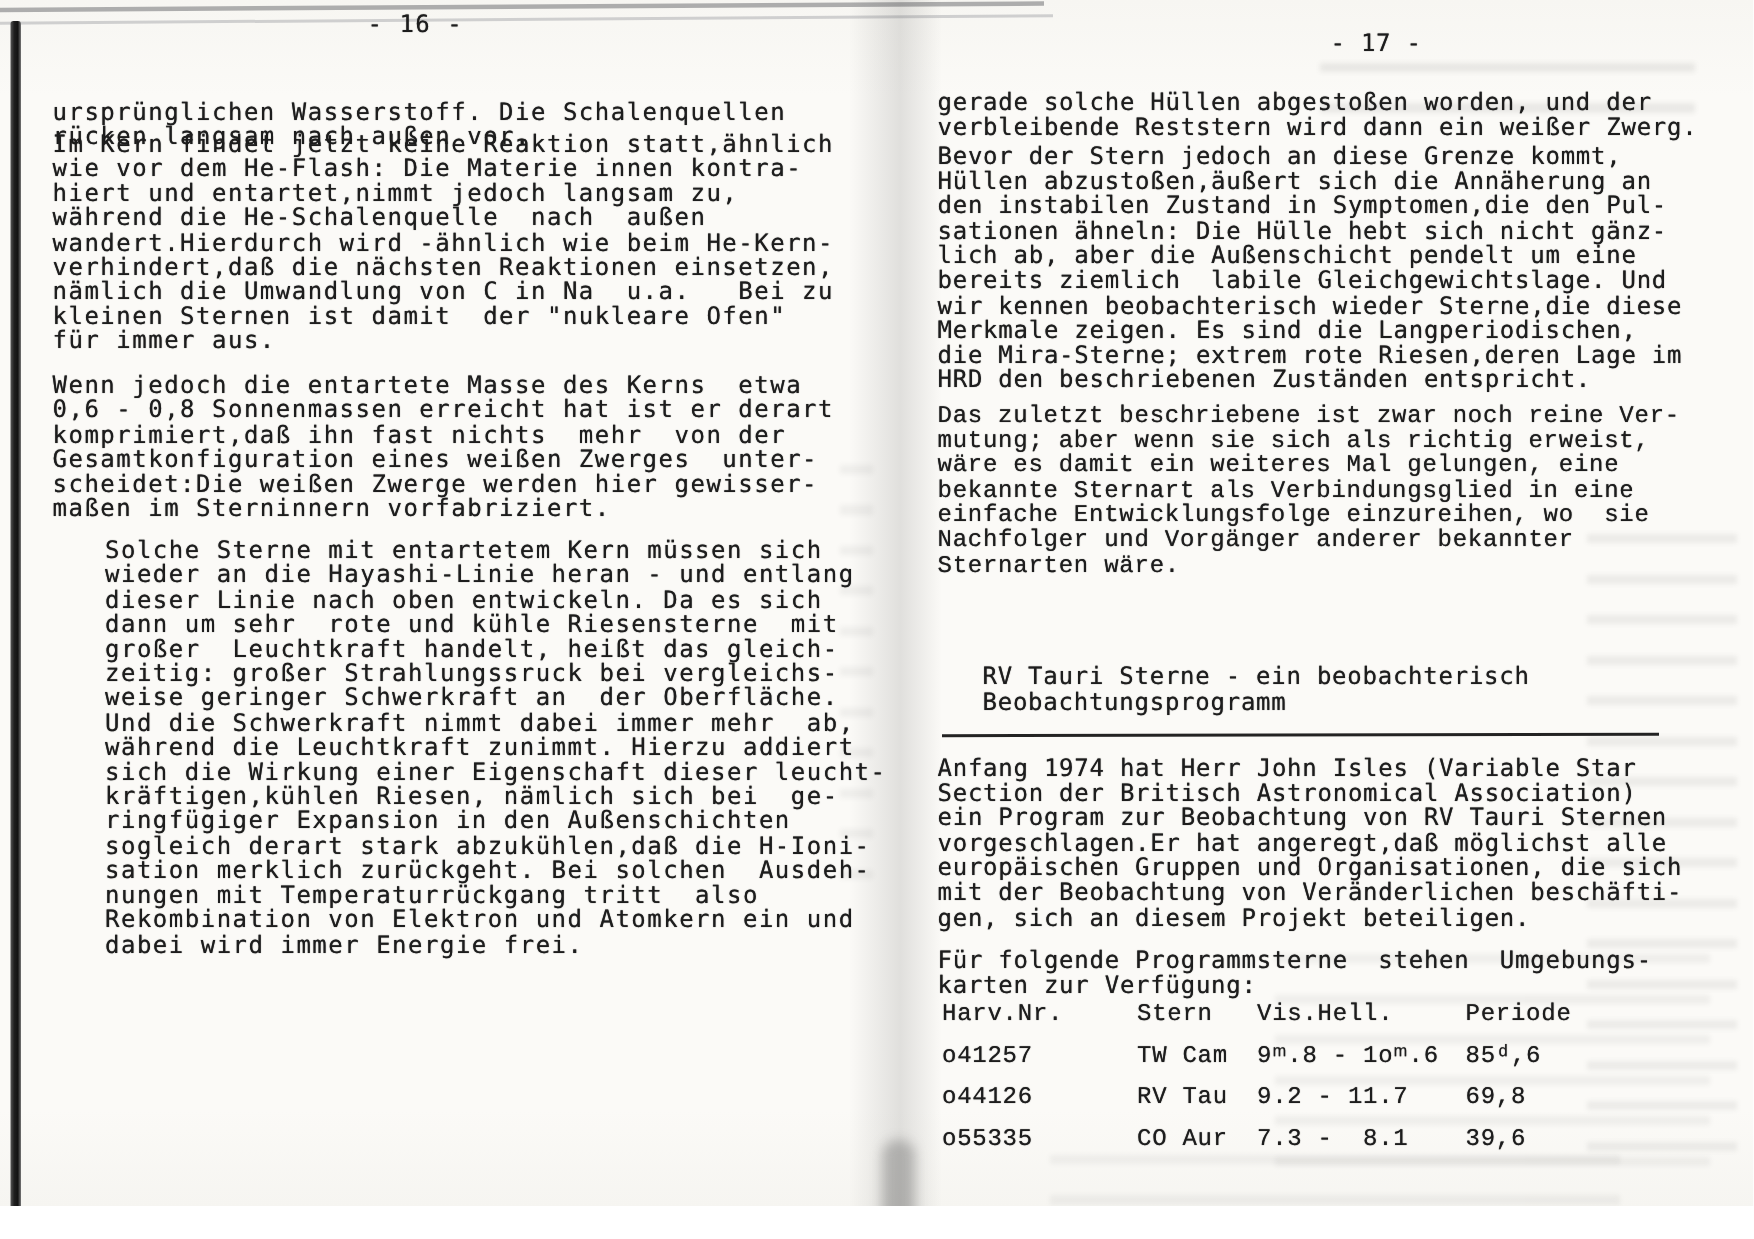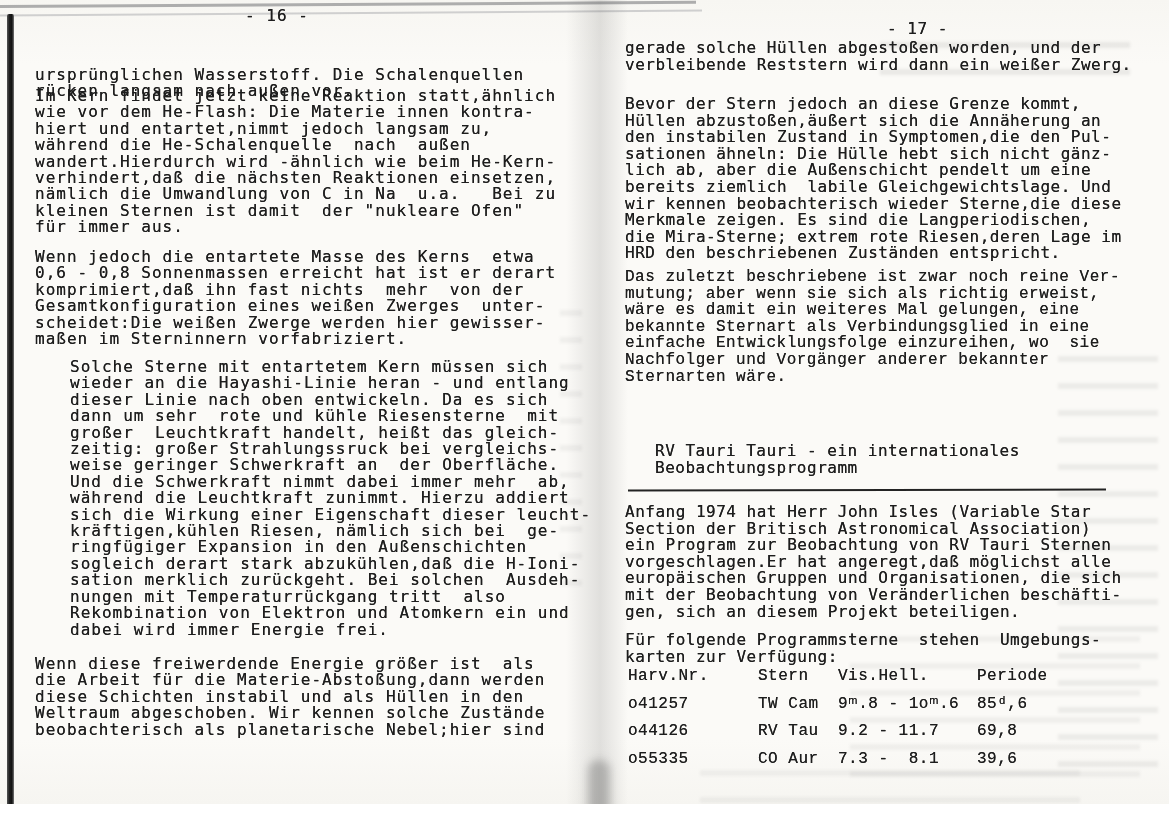--- a/index.html
+++ b/index.html
@@ -126,29 +126,24 @@
 während die Leuchtkraft zunimmt. Hierzu addiert
 sich die Wirkung einer Eigenschaft dieser leucht-
 kräftigen,kühlen Riesen, nämlich sich bei  ge-
 ringfügiger Expansion in den Außenschichten
 sogleich derart stark abzukühlen,daß die H-Ioni-
 sation merklich zurückgeht. Bei solchen  Ausdeh-
 nungen mit Temperaturrückgang tritt  also
 Rekombination von Elektron und Atomkern ein und
 dabei wird immer Energie frei.</div>
 
-  <div class="tw" style="left:35px;top:656px;width:540px;">Wenn diese freiwerdende Energie größer ist  als
-die Arbeit für die Materie-Abstoßung,dann werden
-diese Schichten instabil und als Hüllen in den
-Weltraum abgeschoben. Wir kennen solche Zustände
-beobachterisch als planetarische Nebel;hier sind</div>
 
   <div class="tw right pagenum" style="left:887px;top:21px;">- 17 -</div>
 
-  <div class="tw right" style="left:625px;top:40px;width:510px;">gerade solche Hüllen abgestoßen worden, und der
+  <div class="tw right" style="left:625px;top:60px;width:510px;">gerade solche Hüllen abgestoßen worden, und der
 verbleibende Reststern wird dann ein weißer Zwerg.</div>
 
   <div class="tw right" style="left:625px;top:96px;width:510px;">Bevor der Stern jedoch an diese Grenze kommt,
 Hüllen abzustoßen,äußert sich die Annäherung an
 den instabilen Zustand in Symptomen,die den Pul-
 sationen ähneln: Die Hülle hebt sich nicht gänz-
 lich ab, aber die Außenschicht pendelt um eine
 bereits ziemlich  labile Gleichgewichtslage. Und
 wir kennen beobachterisch wieder Sterne,die diese
 Merkmale zeigen. Es sind die Langperiodischen,
@@ -156,21 +151,21 @@
 HRD den beschriebenen Zuständen entspricht.</div>
 
   <div class="tw right" style="left:625px;top:269px;width:510px;font-family:Liberation Mono, monospace;">Das zuletzt beschriebene ist zwar noch reine Ver-
 mutung; aber wenn sie sich als richtig erweist,
 wäre es damit ein weiteres Mal gelungen, eine
 bekannte Sternart als Verbindungsglied in eine
 einfache Entwicklungsfolge einzureihen, wo  sie
 Nachfolger und Vorgänger anderer bekannter
 Sternarten wäre.</div>
 
-  <div class="tw right" style="left:655px;top:443px;width:480px;">RV Tauri Tauri - ein internationales
+  <div class="tw right" style="left:655px;top:443px;width:480px;">RV Tauri Sterne - ein beobachterisch
 Beobachtungsprogramm</div>
   <div class="section-underline"></div>
 
   <div class="tw right" style="left:625px;top:504px;width:510px;">Anfang 1974 hat Herr John Isles (Variable Star
 Section der Britisch Astronomical Association)
 ein Program zur Beobachtung von RV Tauri Sternen
 vorgeschlagen.Er hat angeregt,daß möglichst alle
 europäischen Gruppen und Organisationen, die sich
 mit der Beobachtung von Veränderlichen beschäfti-
 gen, sich an diesem Projekt beteiligen.</div>

